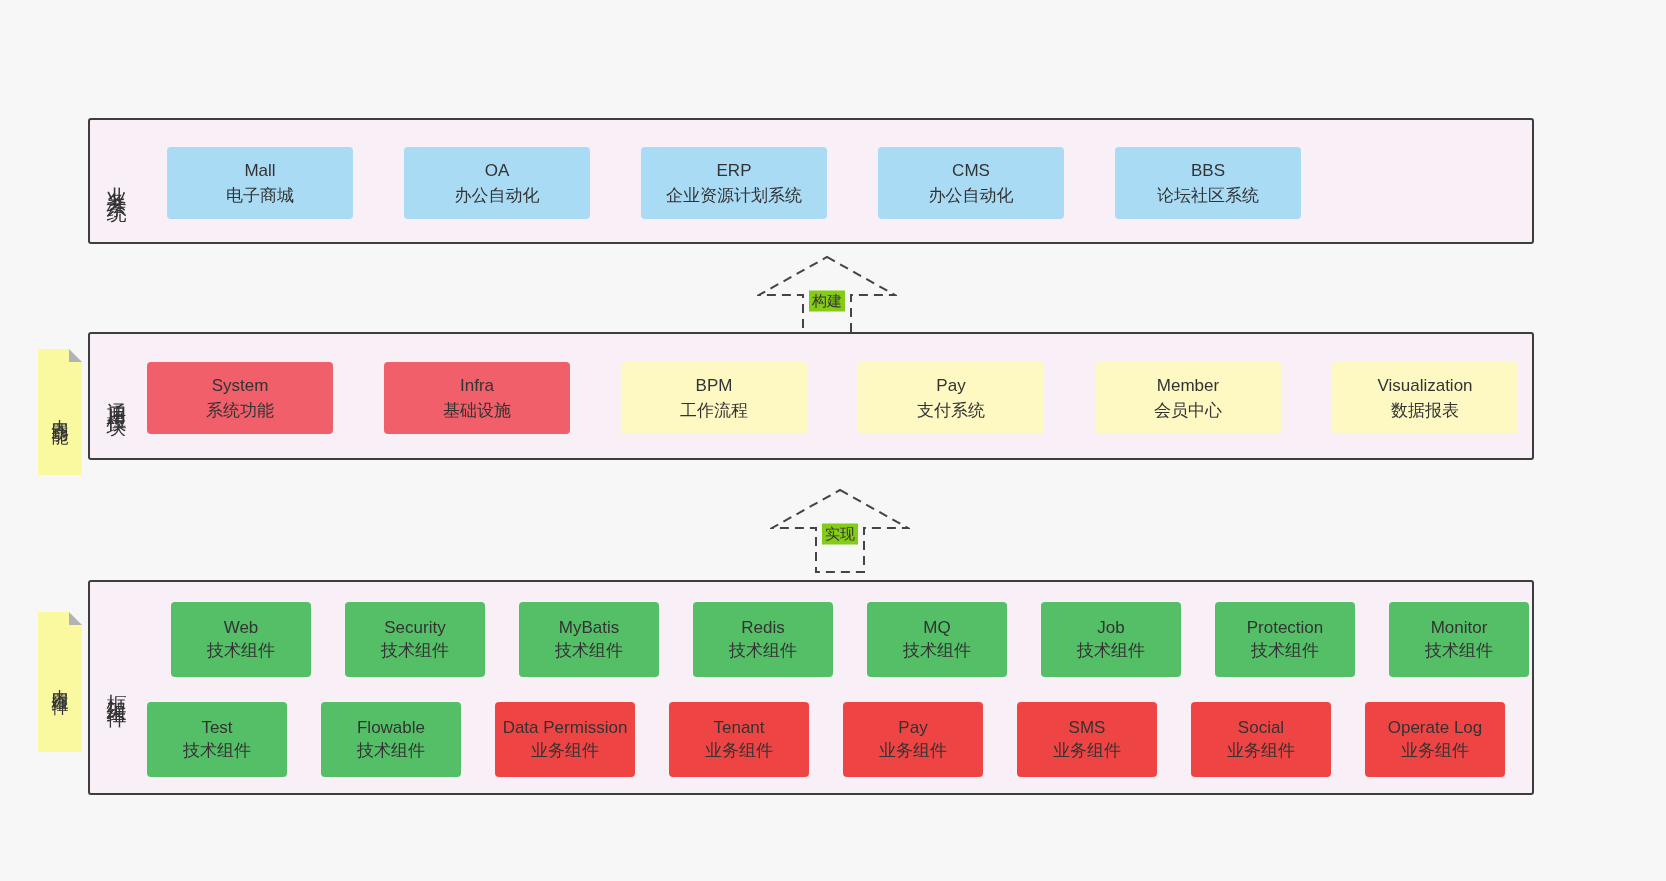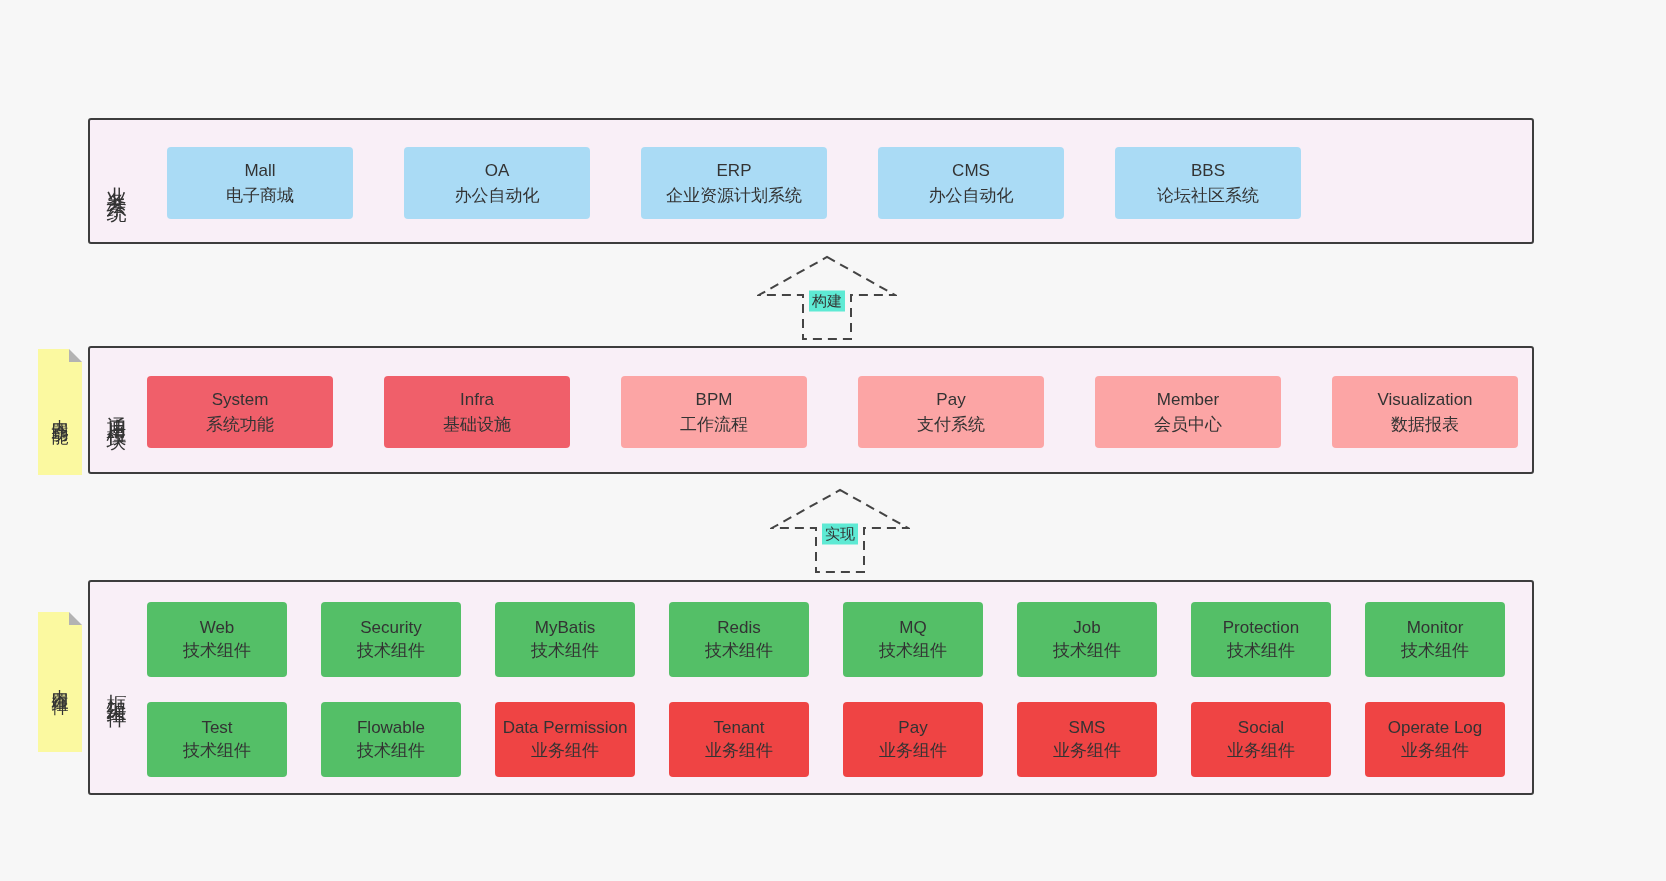--- a/index.html
+++ b/index.html
@@ -15,21 +15,21 @@
   }
 
   
   .panel {
     position: absolute;
     background: #f9eff7;
     border: 2px solid #3d3d3d;
     border-radius: 3px;
   }
   .panel-business   { left: 88px; top: 118px; width: 1446px; height: 126px; }
-  .panel-modules    { left: 88px; top: 346px; width: 1446px; height: 128px; }
+  .panel-modules    { left: 88px; top: 332px; width: 1446px; height: 128px; }
   .panel-components { left: 88px; top: 580px; width: 1446px; height: 215px; }
 
   
   .vlabel {
     position: absolute;
     left: 14px;
     top: 50%;
     transform: translateY(-50%);
     writing-mode: vertical-rl;
     text-orientation: upright;
@@ -38,21 +38,21 @@
     color: #333;
     white-space: nowrap;
   }
 
   
   .row { position: absolute; left: 57px; display: flex; }
   .row-6 { gap: 51px; }
   .row-8 { gap: 34px; }
   .row-business  { top: 27px; padding-left: 20px; }
   .row-modules   { top: 28px; }
-  .row-comp-1    { top: 20px; }
+  .row-comp-1    { top: 20px; margin-left: 24px; }
   .row-comp-2    { top: 120px; }
 
   .box {
     width: 186px;
     height: 72px;
     border-radius: 4px;
     display: flex;
     flex-direction: column;
     align-items: center;
     justify-content: center;
@@ -71,21 +71,21 @@
     justify-content: center;
     text-align: center;
     font-size: 17px;
     line-height: 22px;
     padding: 3px 5px;
   }
   .box-sub { margin-top: 1px; text-align: center; }
 
   .c-blue   { background: #aadbf5; }
   .c-red    { background: #f05f6a; }
-  .c-pink   { background: #fca5a5; }
+  .c-pink   { background: #fef9c3; }
   .c-gdark  { background: #54bf67; }
   .c-glight { background: #ef4444; }
 
   
   .sticky {
     position: absolute;
     width: 44px;
     background: #fbf9a0;
     display: flex;
     align-items: center;
@@ -120,21 +120,21 @@
     stroke: #444;
     stroke-width: 2;
     stroke-dasharray: 9 6;
     stroke-linejoin: miter;
   }
   .arrow-label {
     position: absolute;
     left: 50%;
     top: 46px;
     transform: translate(-50%, -50%);
-    background: #5eead4;
+    background: #84cc16;
     padding: 1px 3px;
     font-size: 15px;
     color: #333;
     white-space: nowrap;
   }
 </style>
 </head>
 <body>
 
 <div class="canvas">

